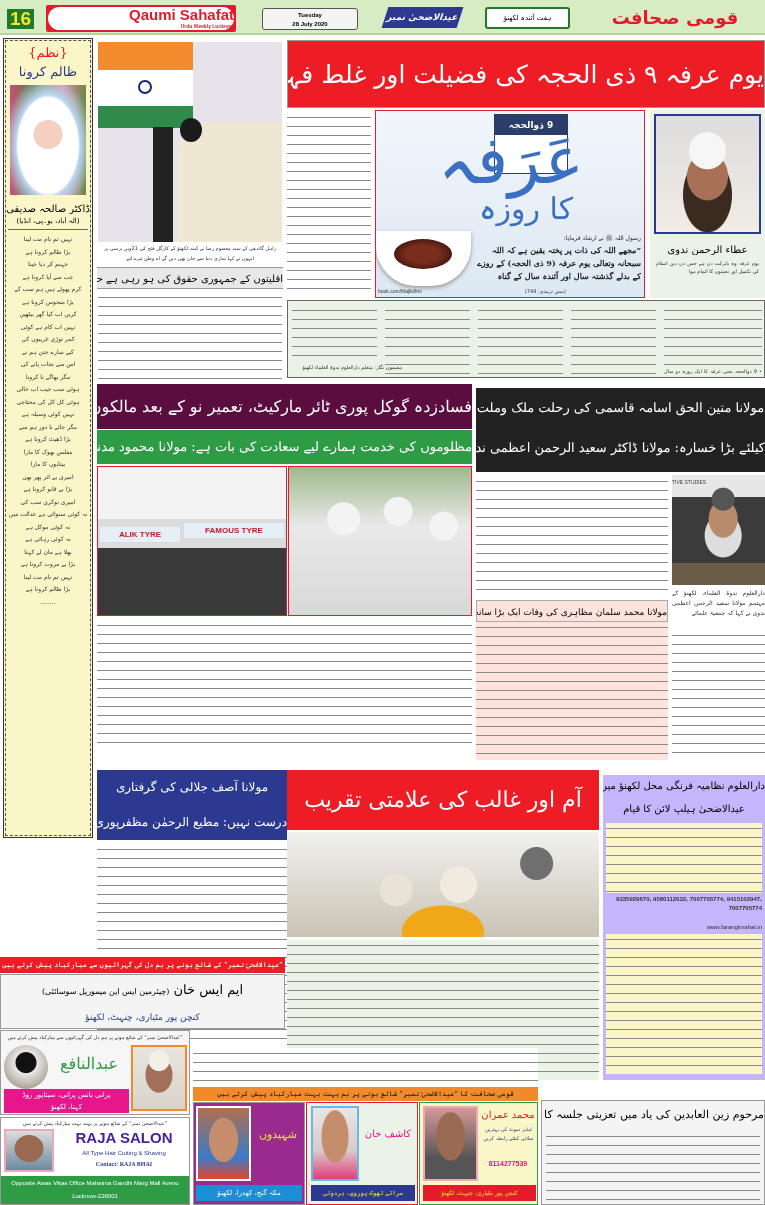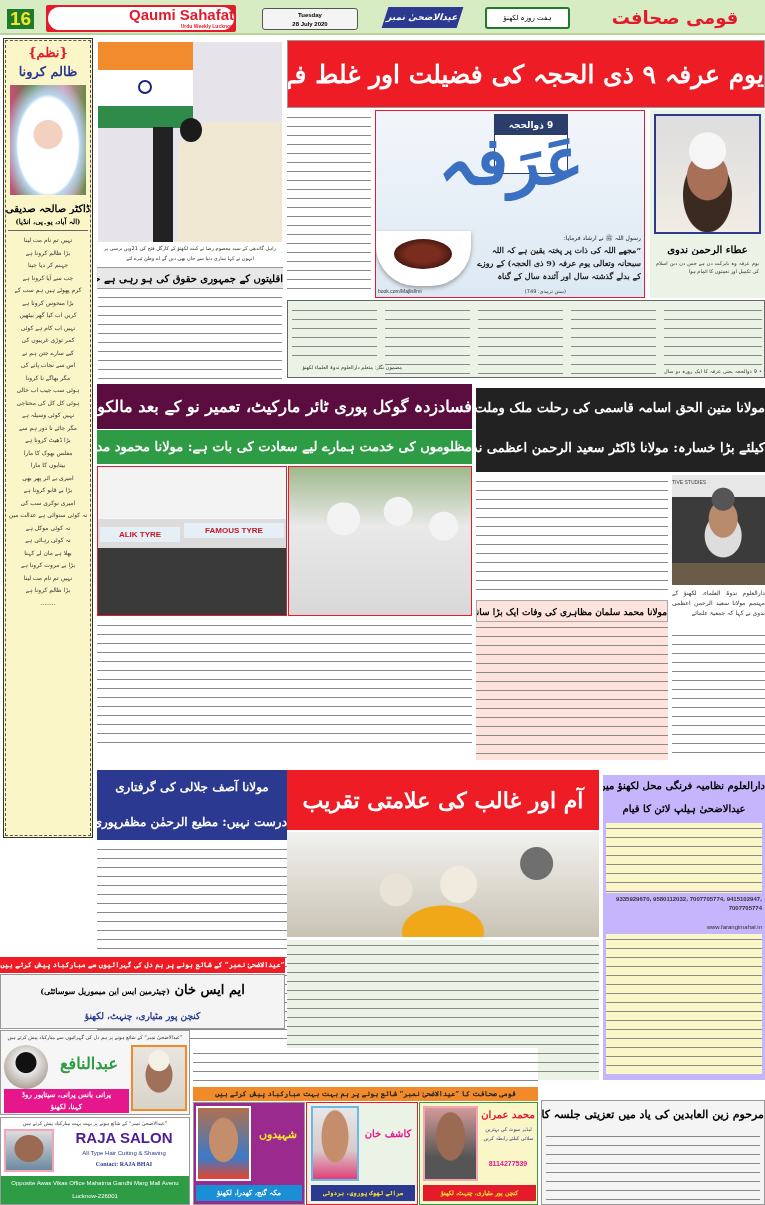--- a/index.html
+++ b/index.html
@@ -5,39 +5,39 @@
 *{box-sizing:border-box;margin:0;padding:0}
 body{width:765px;height:1205px;background:#fff;font-family:"DejaVu Sans",sans-serif;position:relative;overflow:hidden}
 .abs{position:absolute}
 .rtl{direction:rtl;text-align:right}
 .txt{font-size:6px;line-height:9px;color:#333;direction:rtl;text-align:justify;overflow:hidden}
 .lines{background:repeating-linear-gradient(#fff 0 5px,#8a8a8a 5px 6px,#fff 6px 9px)}
 .lines-y{background:repeating-linear-gradient(#fbf6c8 0 5px,#8a8a8a 5px 6px,#fbf6c8 6px 9px)}
 .lines-g{background:repeating-linear-gradient(#eaf3e6 0 5px,#8a8a8a 5px 6px,#eaf3e6 6px 9px)}
 .lines-p{background:repeating-linear-gradient(#fde3dc 0 5px,#8a8a8a 5px 6px,#fde3dc 6px 9px)}
 .photo{overflow:hidden}
-.hl{font-family:"DejaVu Serif",serif;font-weight:bold;direction:rtl;text-align:center;white-space:nowrap;overflow:hidden}
+.hl{font-family:"DejaVu Serif",serif;font-weight:normal;direction:rtl;text-align:center;white-space:nowrap;overflow:hidden}
 </style>
 </head>
 <body>
 
 <div class="abs" style="left:0;top:0;width:765px;height:35px;background:#d7ecc2;border-bottom:2px solid #b7d59a">
   <div class="abs" style="left:7px;top:9px;width:27px;height:20px;background:#1f7a2a;color:#f5e62a;font:bold 19px/20px 'Liberation Sans',sans-serif;text-align:center">16</div>
   <div class="abs" style="left:46px;top:5px;width:190px;height:27px;background:#e41b2b;border-radius:2px;padding:2px">
     <div style="background:#fff;border-radius:14px;height:23px;text-align:right">
       <div style="color:#e41b2b;font:bold 15px/16px 'Liberation Sans',sans-serif">Qaumi Sahafat</div>
       <div style="color:#e41b2b;font:bold 5px/6px 'Liberation Sans',sans-serif">Urdu Weekly Lucknow</div>
     </div>
   </div>
   <div class="abs" style="left:262px;top:8px;width:96px;height:22px;background:#f4f4f4;border:1px solid #555;border-radius:3px;text-align:center;font:bold 6px/9px 'Liberation Sans',sans-serif;padding-top:2px">
     <div>Tuesday</div>
     <div>28 July 2020</div>
   </div>
   <div class="abs rtl" style="left:385px;top:7px;width:75px;height:21px;background:#2b3990;color:#fff;font:bold 9px/21px 'DejaVu Sans',sans-serif;text-align:center;transform:skewX(-18deg)">عیدالاضحیٰ نمبر</div>
-  <div class="abs" style="left:485px;top:7px;width:85px;height:22px;background:#fff;border:2px solid #1f7a2a;border-radius:3px;font:7px/18px 'DejaVu Serif',serif;text-align:center;direction:rtl">ہفت روزہ لکھنؤ</div>
+  <div class="abs" style="left:485px;top:7px;width:85px;height:22px;background:#fff;border:2px solid #1f7a2a;border-radius:3px;font:7px/18px 'DejaVu Serif',serif;text-align:center;direction:rtl">ہفت آئندہ لکھنؤ</div>
   <div class="abs" style="left:590px;top:5px;width:170px;height:26px;color:#e41b2b;font:bold 18px/26px 'DejaVu Sans',sans-serif;text-align:center;direction:rtl">قومی صحافت</div>
 </div>
 
 <div class="abs" style="left:3px;top:38px;width:90px;height:800px;background:#fbf6c8;border:1px solid #333;outline:1px dashed #555;outline-offset:-3px;overflow:hidden">
   <div class="hl" style="color:#e41b2b;font-size:13px;margin-top:6px">{نظم}</div>
   <div class="hl" style="color:#2b3990;font-size:13px;margin-top:4px">ظالم کرونا</div>
   <div class="photo" style="margin:6px 6px 0;height:110px;background:radial-gradient(circle at 50% 45%,#f3d0c0 0 14px,transparent 15px),radial-gradient(ellipse at 50% 55%,#fff 0 30px,#b8d6ef 32px,transparent 45px),linear-gradient(90deg,#c95078,#4e7a3a 30%,#e089a8 70%,#6a8a4a)"></div>
   <div class="hl" style="font-size:10px;margin-top:8px">ڈاکٹر صالحہ صدیقی</div>
   <div class="hl" style="font-size:7px;margin-top:3px">(الہ آباد، یو۔پی، انڈیا)</div>
   <div style="border-top:1px solid #666;margin:4px 4px 3px"></div>
@@ -89,20 +89,21 @@
 <div class="abs txt" style="left:98px;top:244px;width:184px;height:9px;font-size:5px;text-align:center">راہل گاندھی کے سید معصوم رضا نے کیت لکھنؤ کے کارگل فتح کی 21ویں برسی پر شہیدوں کو خراج عقیدت پیش کیا۔</div>
 <div class="abs txt" style="left:98px;top:254px;width:184px;height:9px;font-size:5px;text-align:center">انہوں نے کہا ساری دنیا سے جان بھی دیں گے اے وطن تیرے لئے</div>
 <div class="abs hl" style="left:97px;top:267px;width:186px;height:22px;background:#e8e8e8;font-size:10px;line-height:22px;border-top:1px solid #999;border-bottom:1px solid #999">اقلیتوں کے جمہوری حقوق کی ہو رہی ہے حق تلفی: حنیف</div>
 <div class="abs lines" style="left:98px;top:292px;width:184px;height:88px"></div>
 
 <div class="abs" style="left:375px;top:110px;width:270px;height:188px;background:linear-gradient(#f2f6fb,#dce8f3);border:1px solid #e41b2b;overflow:hidden">
   <div class="abs" style="left:118px;top:3px;width:74px;height:60px;background:#fff;border:1px solid #2b3e6b">
     <div style="background:#2b3e6b;color:#fff;font:bold 9px/20px 'DejaVu Sans',sans-serif;text-align:center;direction:rtl">9 ذوالحجہ</div>
   </div>
   <div class="abs hl" style="left:0;top:10px;width:270px;color:#3b6fc1;font-size:66px;line-height:80px">عَرَفہ</div>
+  <div class="abs hl" style="left:80px;top:78px;width:140px;color:#3b6fc1;font-size:30px;line-height:40px">کا روزہ</div>
   <div class="abs" style="left:0;top:120px;width:95px;height:55px;background:#fff;border-radius:0 0 40px 40px;box-shadow:0 2px 4px #999">
     <div style="position:absolute;left:18px;top:8px;width:58px;height:30px;background:radial-gradient(ellipse,#7a2d1e 40%,#4b1a12 70%);border-radius:50%"></div>
   </div>
   <div class="abs txt" style="left:100px;top:122px;width:165px;height:10px;font-size:6px;color:#222">رسول اللہ ﷺ نے ارشاد فرمایا:</div>
   <div class="abs rtl" style="left:100px;top:133px;width:165px;height:40px;font:bold 8px/13px 'DejaVu Serif',serif;color:#222;overflow:hidden">”مجھے اللہ کی ذات پر پختہ یقین ہے کہ اللہ سبحانہ وتعالی یوم عرفہ (9 ذی الحجہ) کے روزے کے بدلے گذشتہ سال اور آئندہ سال کے گناہ معاف فرمائے گا“</div>
   <div class="abs" style="left:2px;top:176px;width:70px;font:5px/8px 'Liberation Sans',sans-serif;color:#333">book.com/MajlisIlmi</div>
   <div class="abs" style="left:130px;top:176px;width:60px;font:5px/8px 'DejaVu Sans',sans-serif;color:#333;direction:rtl">(سنن ترمذی: 749)</div>
 </div>
 <div class="abs lines" style="left:287px;top:112px;width:84px;height:185px"></div>
 

